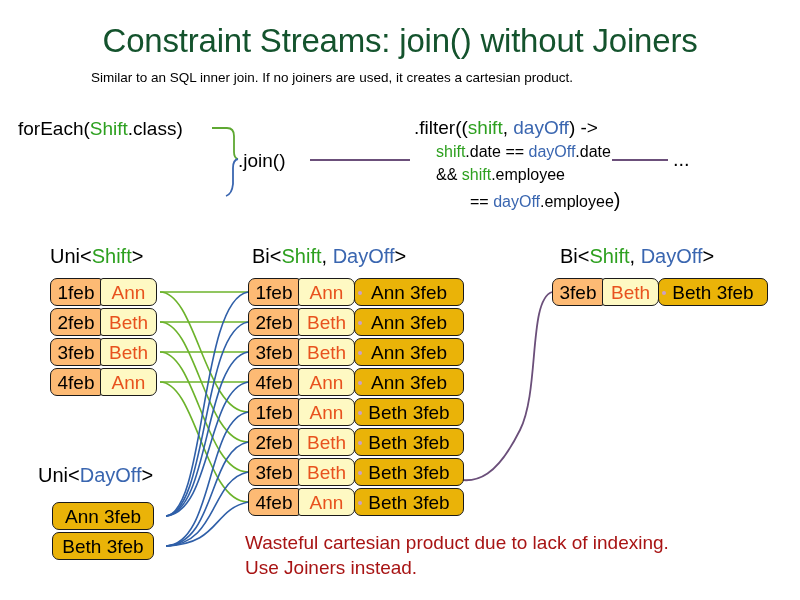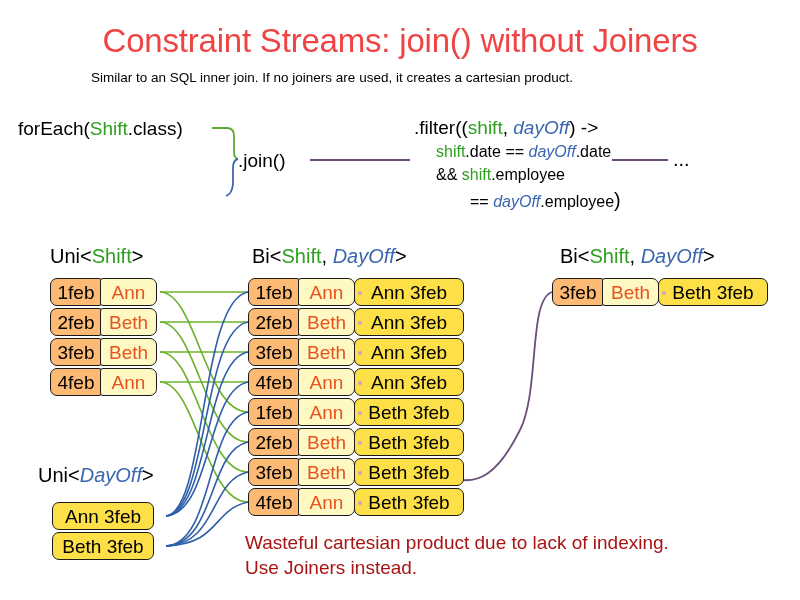--- a/index.html
+++ b/index.html
@@ -25,40 +25,40 @@
 
   
   #page-title {
     position: absolute;
     left: 0; top: 22px;
     width: 800px;
     text-align: center;
     font-size: 33px;
     letter-spacing: -0.2px;
     white-space: nowrap;
-    color: #ef4444;
+    color: #14532d;
   }
   #page-subtitle {
     position: absolute;
     left: 0; top: 70px;
     width: 664px;
     text-align: center;
     font-size: 13.5px;
     color: #000;
   }
 
   
   .code {
     font-family: "Liberation Sans", sans-serif;
     font-size: 19px;
     white-space: nowrap;
     color: #000;
   }
   .cls-shift  { color: #2DA01F; }
-  .cls-dayoff { color: #3A66B0; font-style: italic; }
+  .cls-dayoff { color: #3A66B0; }
 
   #foreach-shift  { left: 18px;  top: 118px; }
   #foreach-dayoff { left: 18px;  top: 181px; }
   #join-call      { left: 238px; top: 150px; }
 
   #filter-line-1 { left: 414px; top: 117px; }
   #filter-line-2 { left: 436px; top: 143px; }
   #filter-line-3 { left: 436px; top: 166px; }
   #filter-line-4 { left: 470px; top: 189px; }
   .code.small { font-size: 16px; }
@@ -103,21 +103,21 @@
   }
   .cell.shift-name {
     background: #fef9c3;
     color: #E8521E;
     width: 57px;
     margin-left: -2px;
     border-top-left-radius: 3px;
     border-bottom-left-radius: 3px;
   }
   .cell.dayoff {
-    background: #fde047;
+    background: #eab308;
     color: #000000;
     width: 110px;
     margin-left: -1px;
   }
   .cell.dayoff.solo {
     width: 102px;
     margin-left: 0;
     border-radius: 7px;
   }
 

